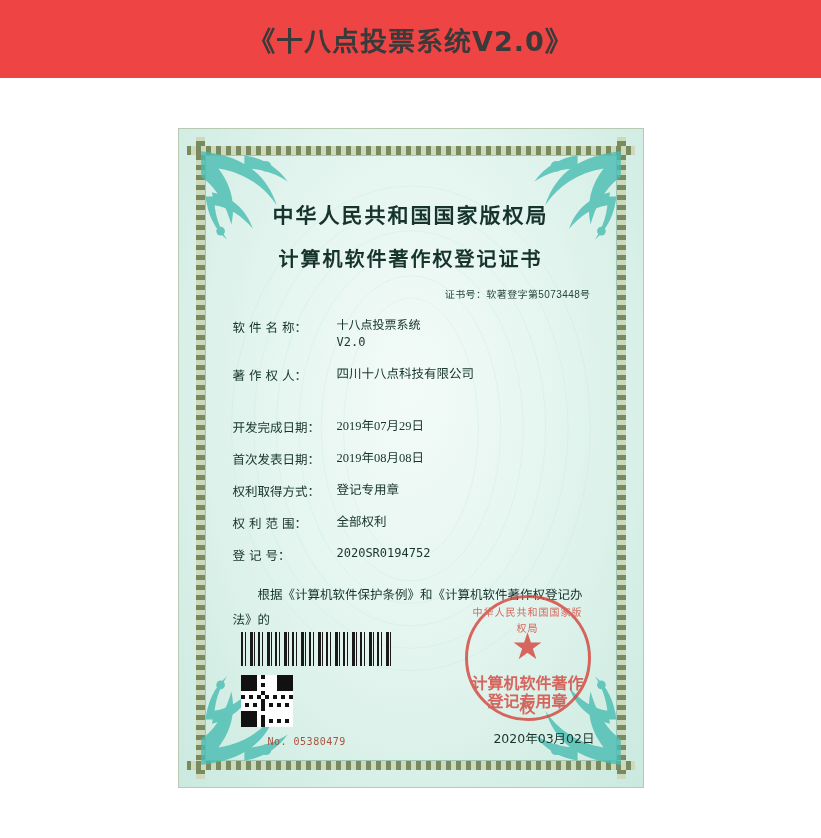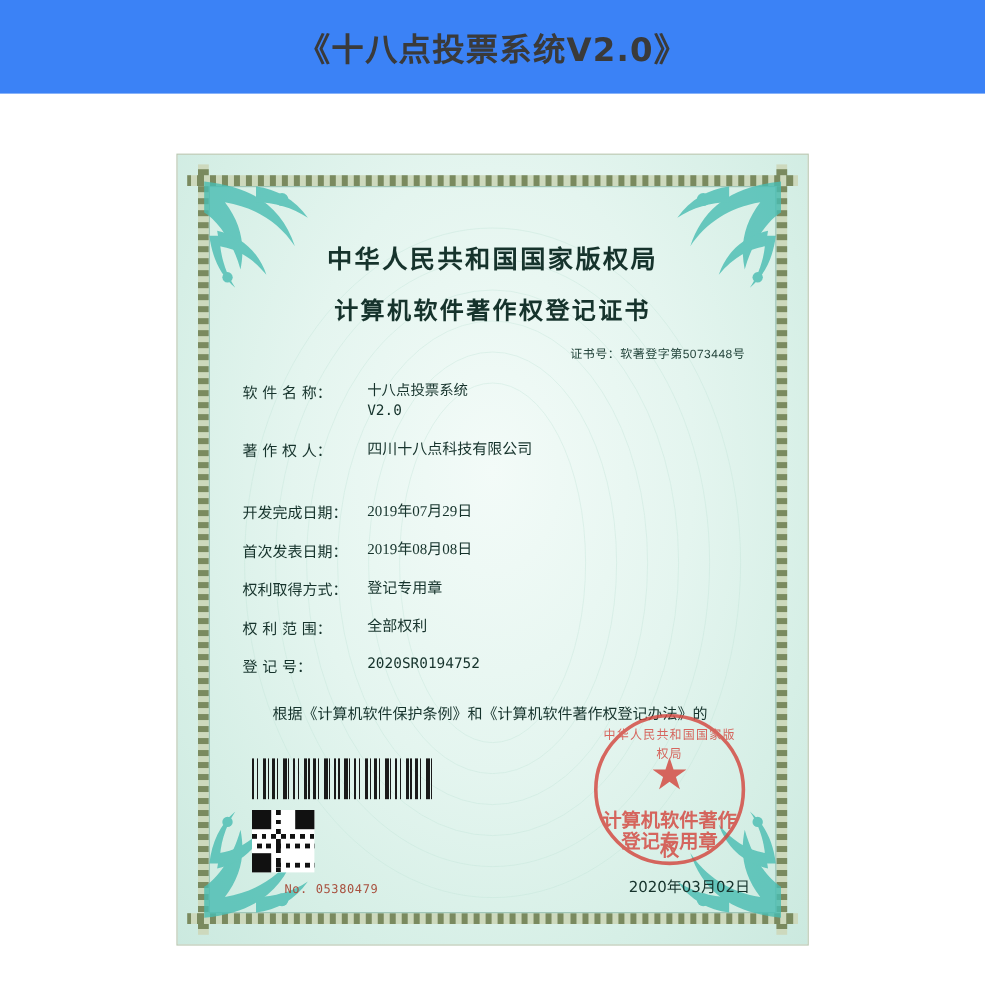--- a/index.html
+++ b/index.html
@@ -12,21 +12,21 @@
     height: 838px;
     background: #ffffff;
     font-family: "Liberation Sans", sans-serif;
     overflow: hidden;
   }
 
   
   .banner {
     width: 821px;
     height: 78px;
-    background: #3b82f6;
+    background: #ef4444;
     display: flex;
     align-items: center;
     justify-content: center;
     box-sizing: border-box;
   }
   .banner-title {
     font-family: "DejaVu Sans", sans-serif;
     font-size: 27px;
     font-weight: 700;
     color: #3a3a3a;
@@ -39,21 +39,21 @@
     height: 760px;
     display: flex;
     justify-content: center;
     align-items: flex-start;
     padding-top: 50px;
     box-sizing: border-box;
   }
 
   .certificate {
     position: relative;
-    width: 527px;
+    width: 466px;
     height: 660px;
     background:
       radial-gradient(ellipse at 50% 40%, #f3fbf8 0%, #e4f5ef 45%, #d6efe6 75%, #cbe9df 100%);
     border: 1px solid #b9c9b2;
     box-sizing: border-box;
     overflow: hidden;
   }
 
   
   .frame-outer {

